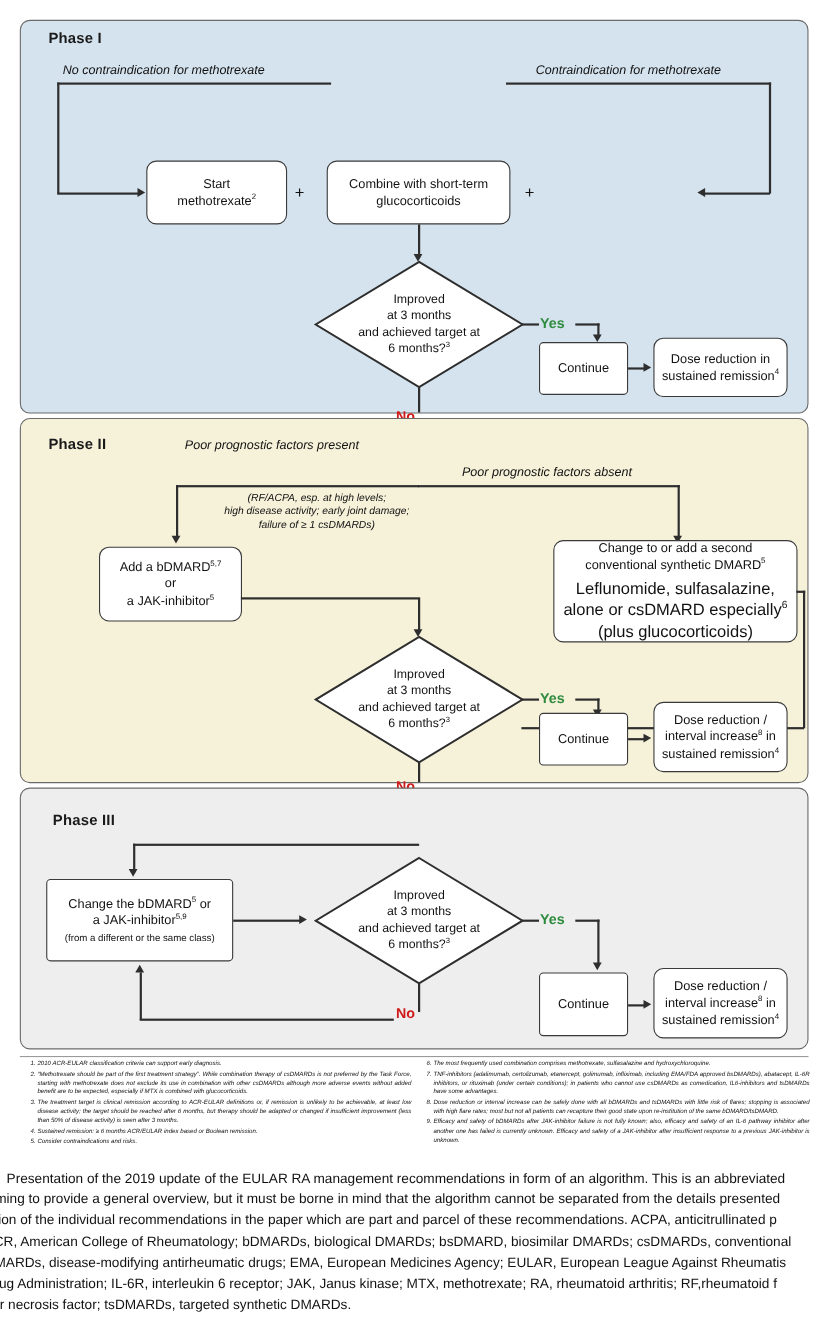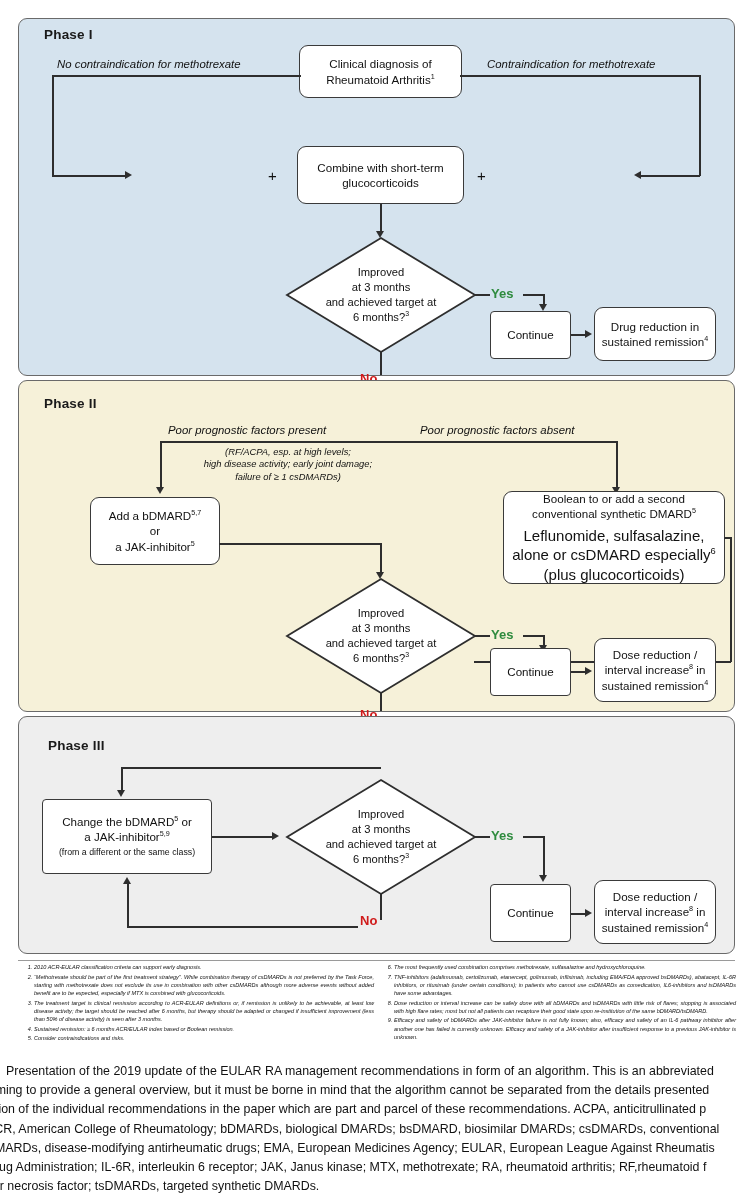--- a/index.html
+++ b/index.html
@@ -60,39 +60,40 @@
   .caption .indent{text-indent:20px;}
 </style>
 </head>
 <body>
 
 <div class="sheet">
 
   <div class="panel" id="phase1"></div>
   <div class="phase-title" style="left:44px;top:27px;">Phase I</div>
 
-  <div class="box" style="left:299px;top:45px;width:163px;height:53px;">
-    <div>
-      <span>Clinical diagnosis of Rheumatoid Arthritis</span><sup>1</sup>
-    </div>
-  </div>
 
   <div class="lbl" style="left:57px;top:58px;">No contraindication for methotrexate</div>
   <div class="lbl" style="left:487px;top:58px;">Contraindication for methotrexate</div>
 
   <div class="ln lh" style="left:52px;top:75px;width:249px;"></div>
   <div class="ln lv" style="left:52px;top:75px;height:101px;"></div>
   <div class="ln lh" style="left:52px;top:175px;width:75px;"></div>
   <div class="arw right" style="left:125px;top:171px;"></div>
 
   <div class="ln lh" style="left:460px;top:75px;width:241px;"></div>
   <div class="ln lv" style="left:699px;top:75px;height:101px;"></div>
   <div class="ln lh" style="left:638px;top:175px;width:62px;"></div>
   <div class="arw left" style="left:634px;top:171px;"></div>
 
+  <div class="box" style="left:133px;top:146px;width:128px;height:58px;">
+    <div>Start</div>
+    <div>
+      <span>methotrexate</span><sup>2</sup>
+    </div>
+  </div>
   <div class="plus" style="left:268px;top:167px;">+</div>
   <div class="box" style="left:297px;top:146px;width:167px;height:58px;">
     <div>Combine with short-term</div>
     <div>glucocorticoids</div>
   </div>
   <div class="plus" style="left:477px;top:167px;">+</div>
 
   <div class="ln lv" style="left:380px;top:204px;height:30px;"></div>
   <div class="arw down" style="left:376px;top:231px;"></div>
 
@@ -115,34 +116,34 @@
   <div class="ln lh" style="left:523px;top:294px;width:22px;"></div>
   <div class="ln lv" style="left:543px;top:294px;height:13px;"></div>
   <div class="arw down" style="left:539px;top:304px;"></div>
 
   <div class="box sq" style="left:490px;top:311px;width:81px;height:48px;">
     <div>Continue</div>
   </div>
   <div class="ln lh" style="left:571px;top:334px;width:17px;"></div>
   <div class="arw right" style="left:585px;top:330px;"></div>
   <div class="box" style="left:594px;top:307px;width:122px;height:54px;">
-    <div>Drug reduction in</div>
+    <div>Dose reduction in</div>
     <div>
       <span>sustained remission</span><sup>4</sup>
     </div>
   </div>
 
   <div class="ln lv" style="left:380px;top:352px;height:23px;"></div>
   <div class="no" style="left:360px;top:371px;">No</div>
   <div class="ln lv" style="left:380px;top:389px;height:42px;"></div>
 
   <div class="panel" id="phase2"></div>
   <div class="phase-title" style="left:44px;top:396px;">Phase II</div>
 
-  <div class="lbl" style="left:168px;top:424px;">Poor prognostic factors present</div>
+  <div class="lbl" style="left:168px;top:399px;">Poor prognostic factors present</div>
   <div class="lbl" style="left:420px;top:424px;">Poor prognostic factors absent</div>
 
   <div class="fine" style="left:158px;top:446px;width:260px;">
     <div>(RF/ACPA, esp. at high levels;</div>
     <div>high disease activity; early joint damage;</div>
     <div>failure of ≥ 1 csDMARDs)</div>
   </div>
 
   <div class="ln lh" style="left:160px;top:441px;width:221px;"></div>
   <div class="ln lv" style="left:160px;top:441px;height:49px;"></div>
@@ -155,21 +156,21 @@
     <div>
       <span>Add a bDMARD</span><sup>5,7</sup>
     </div>
     <div>or</div>
     <div>
       <span>a JAK-inhibitor</span><sup>5</sup>
     </div>
   </div>
 
   <div class="box" style="left:503px;top:491px;width:222px;height:93px;">
-    <div>Boolean to or add a second</div>
+    <div>Change to or add a second</div>
     <div>
       <span>conventional synthetic DMARD</span><sup>5</sup>
     </div>
     <div class="sub">Leflunomide, sulfasalazine,</div>
     <div class="sub" style="margin-top:0">
       <span>alone or csDMARD especially</span><sup>6</sup>
     </div>
     <div class="sub" style="margin-top:0">(plus glucocorticoids)</div>
   </div>
 

